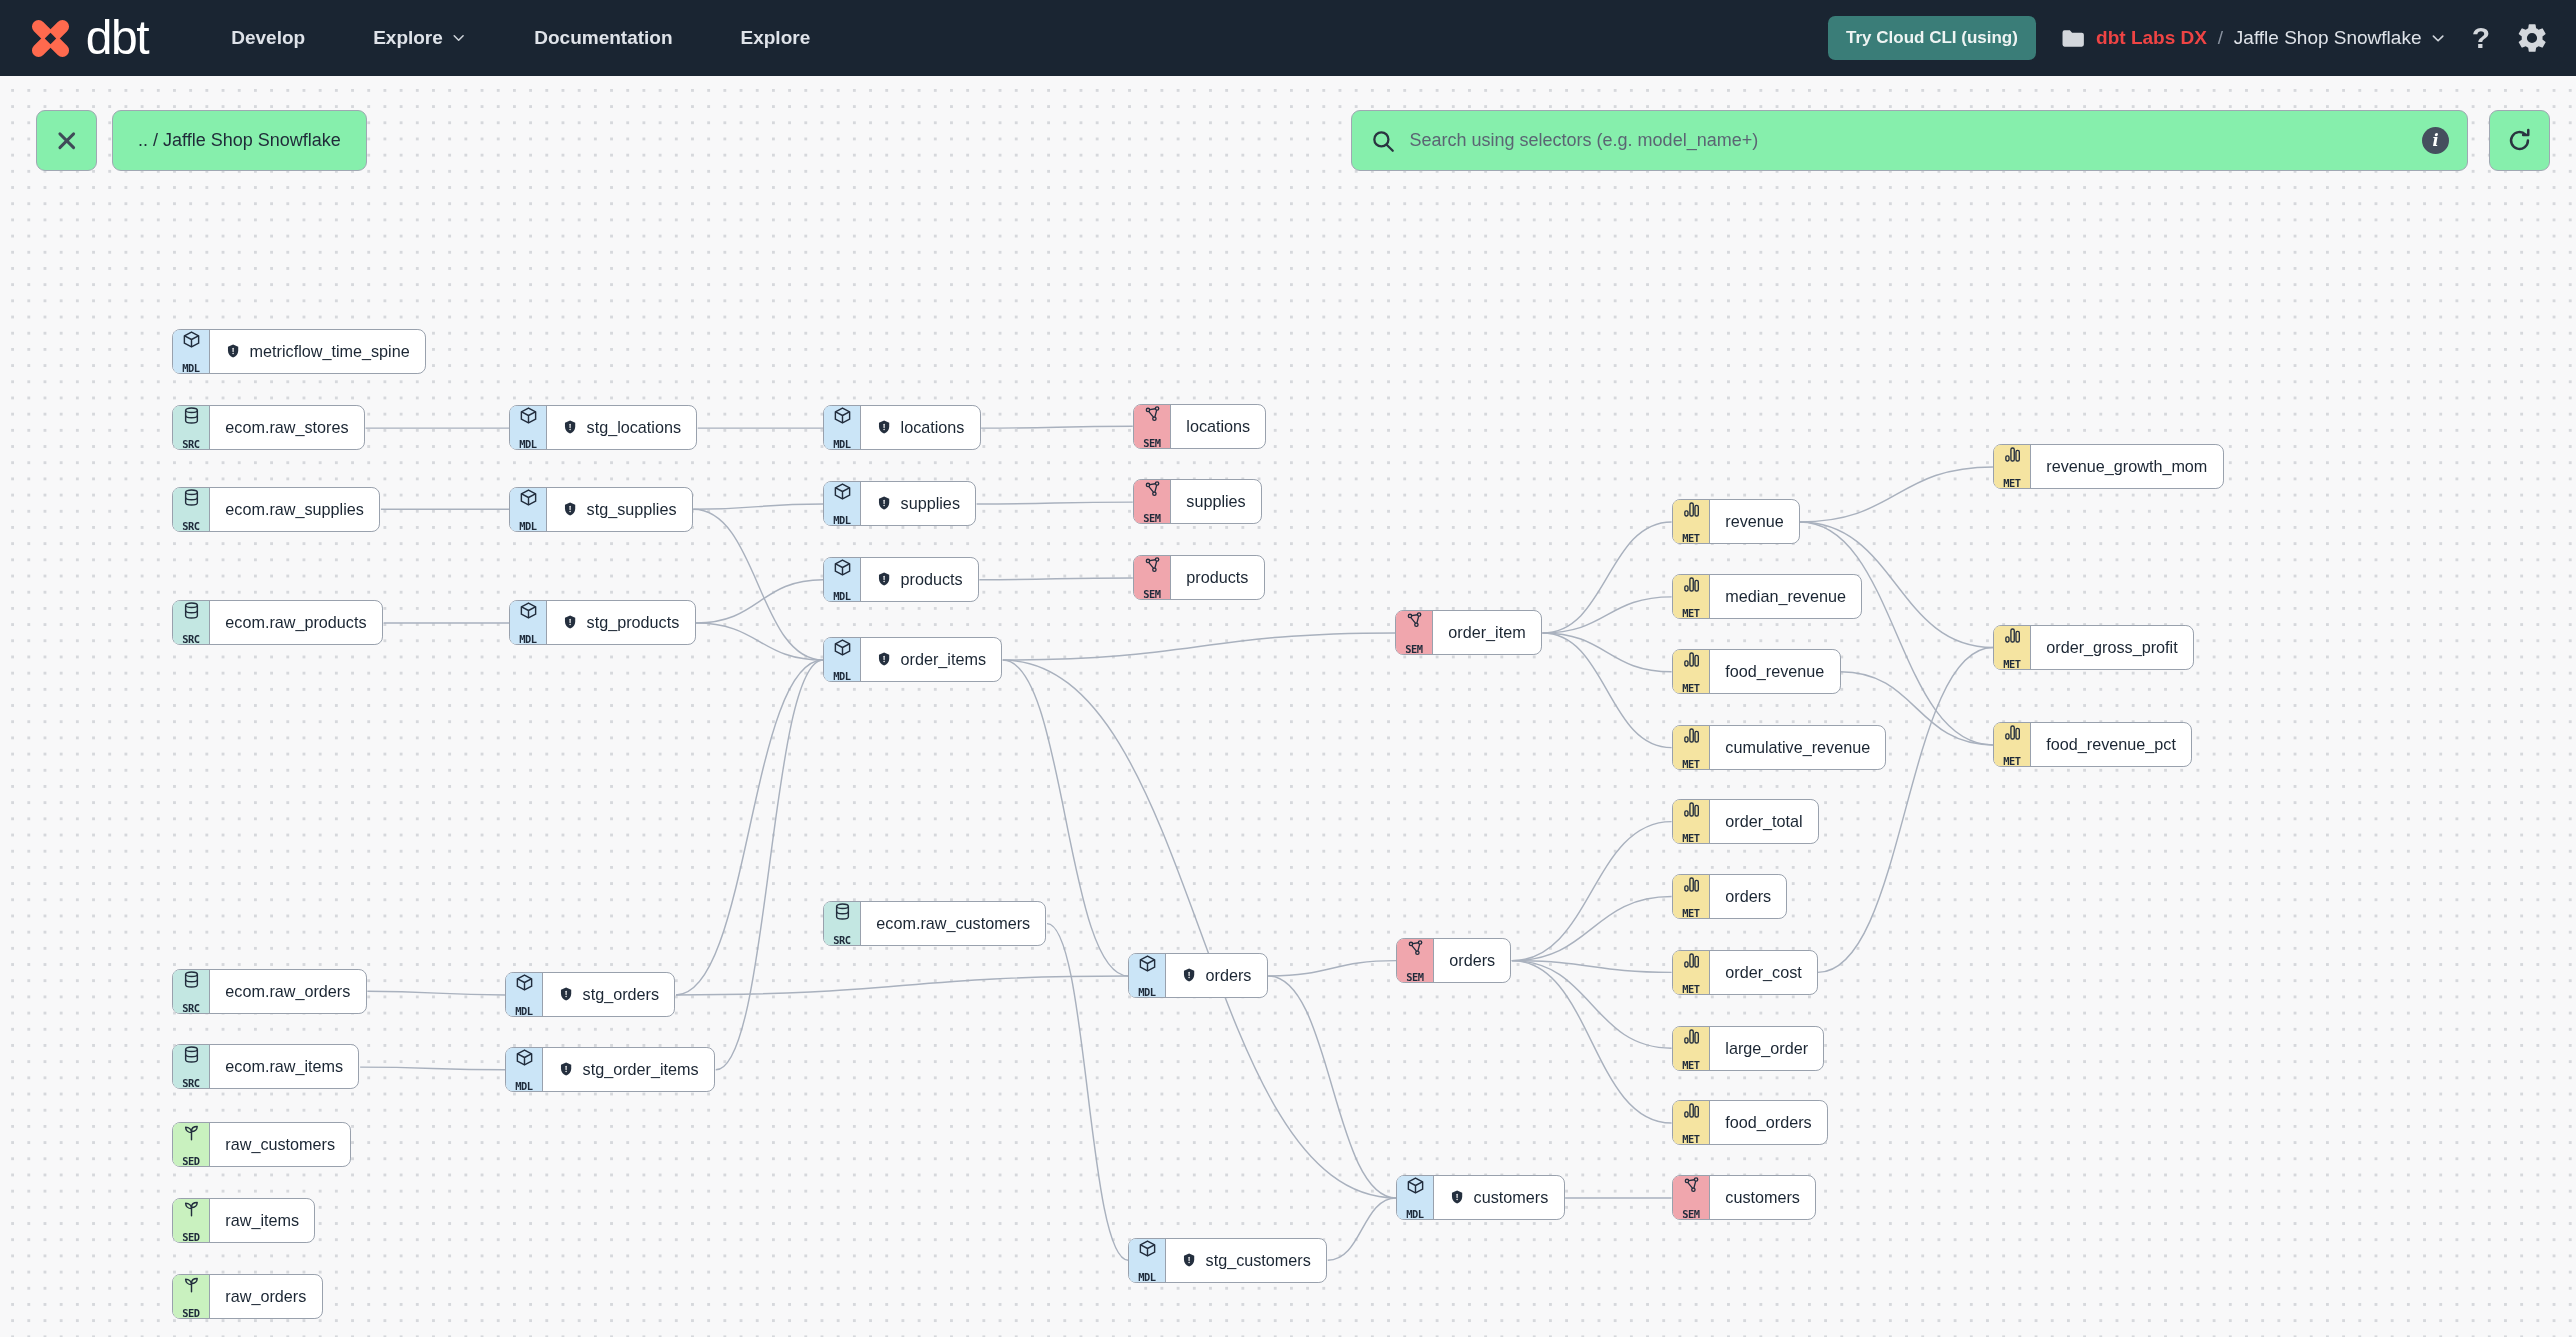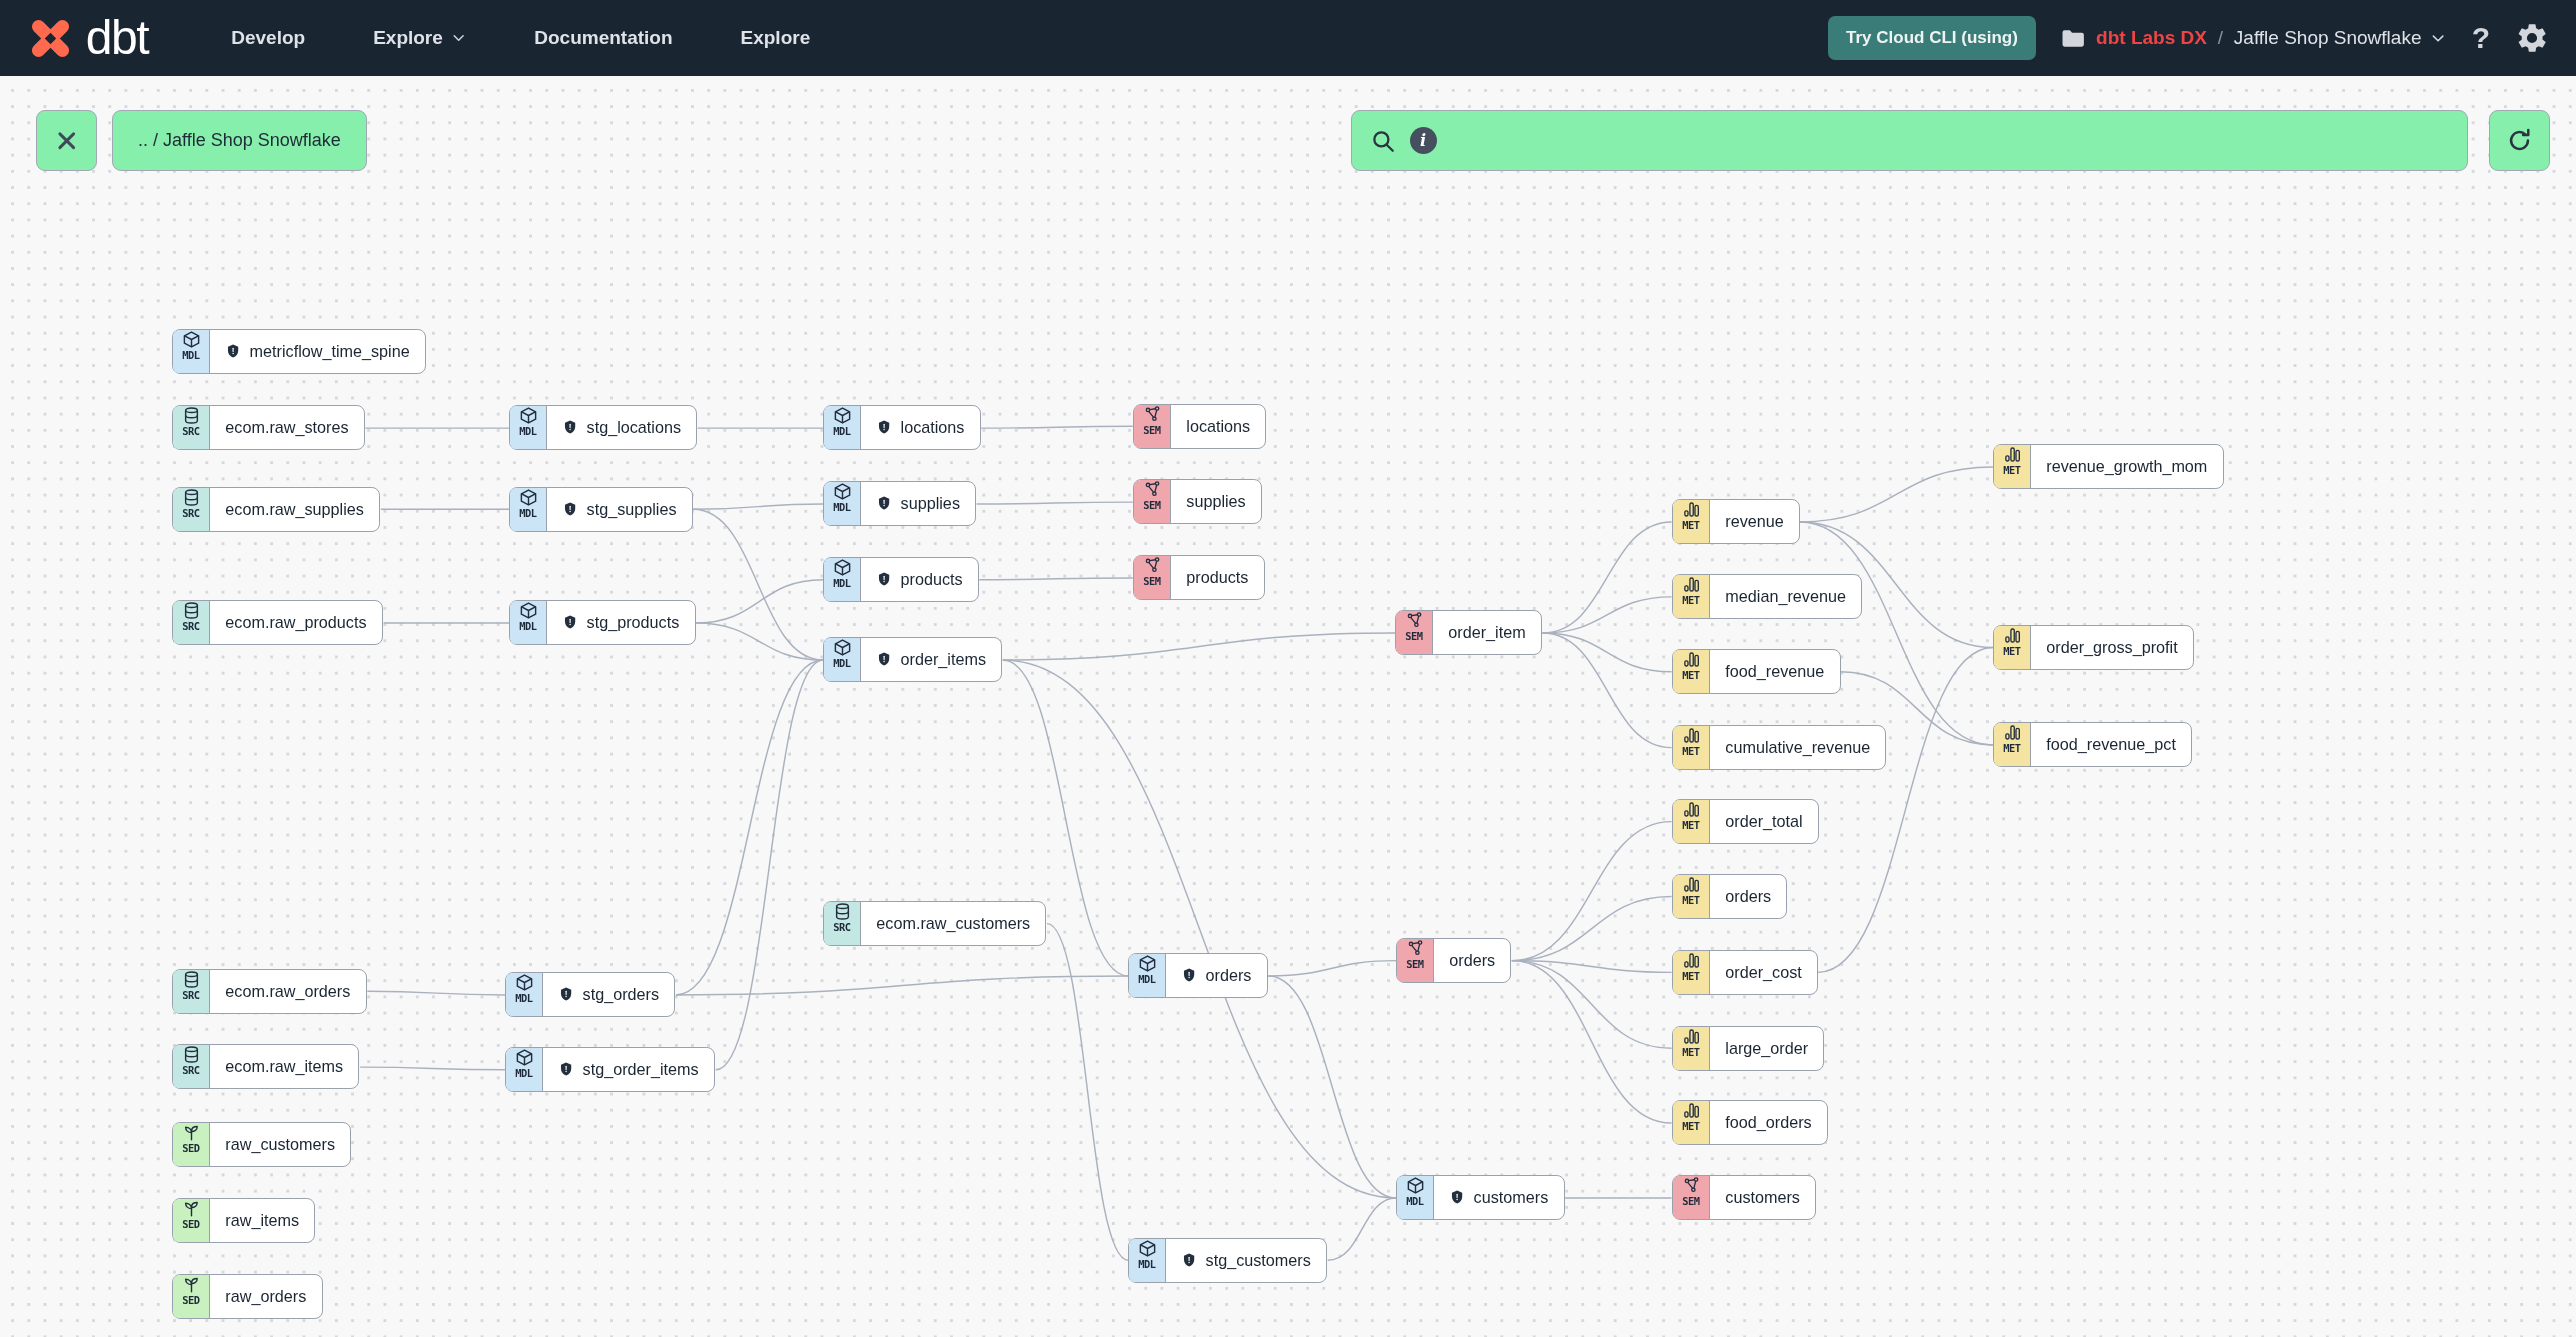--- a/index.html
+++ b/index.html
@@ -54,21 +54,21 @@
     display:flex;align-items:center;justify-content:center;
     font:italic 700 16.2px "DejaVu Serif", serif;flex:0 0 27px}
   #refresh-btn{left:2489px;top:110px;width:61px;height:61px;display:flex;align-items:center;
     justify-content:center;cursor:pointer}
 
   
   .node{position:absolute;display:inline-flex;align-items:stretch;height:45px;
     background:var(--node-bg);border:1.4px solid var(--node-border);border-radius:8.1px;
     box-sizing:border-box;white-space:nowrap;z-index:5;cursor:pointer}
   .badge{width:36px;flex:0 0 36px;display:flex;flex-direction:column;align-items:center;
-    justify-content:flex-start;border-right:1.4px solid var(--node-border);
+    justify-content:space-between;border-right:1.4px solid var(--node-border);
     border-radius:6.3px 0 0 6.3px;color:var(--icon-dark)}
   .badge svg{display:block}
   .type-label{font-family:"DejaVu Sans Mono", monospace;font-size:10.4px;font-weight:700;
     letter-spacing:-0.5px;line-height:1;margin-top:0.9px;color:#1e2a3a}
   .node-body{display:flex;align-items:center;gap:8.1px;padding:0 15.3px;font-size:16.2px;
     color:var(--node-text)}
   .shield{color:#242f3e;flex:0 0 auto}
 </style>
 </head>
 <body>
@@ -716,20 +716,21 @@
   <svg width="23.5" height="23.5" viewBox="0 0 24 24">
     <path d="M5 5l14 14M19 5L5 19" stroke="#3f4a58" stroke-width="3" stroke-linecap="round"></path>
   </svg>
 </div>
 <div id="breadcrumb" class="float">.. / Jaffle Shop Snowflake</div>
 <div id="searchbar" class="float">
   <svg width="26" height="26" viewBox="0 0 24 24">
     <circle cx="10.5" cy="10.5" r="6.5" fill="none" stroke="#2a3440" stroke-width="2.1"></circle>
     <path d="M15.4 15.4 21 21" stroke="#2a3440" stroke-width="2.1" stroke-linecap="round"></path>
   </svg>
+  <input type="text" placeholder="Search using selectors (e.g. model_name+)" style="">
   <span class="info-badge">i</span>
 </div>
 <div id="refresh-btn" class="float">
   <svg width="27" height="27" viewBox="0 0 24 24">
     <path d="M19.5 12a7.5 7.5 0 1 1-2.2-5.3" fill="none" stroke="#2a3440" stroke-width="2.2" stroke-linecap="round"></path>
     <path d="M19.8 2.6v4.6h-4.6" fill="none" stroke="#2a3440" stroke-width="2.2" stroke-linecap="round" stroke-linejoin="round"></path>
   </svg>
 </div>
 
 

